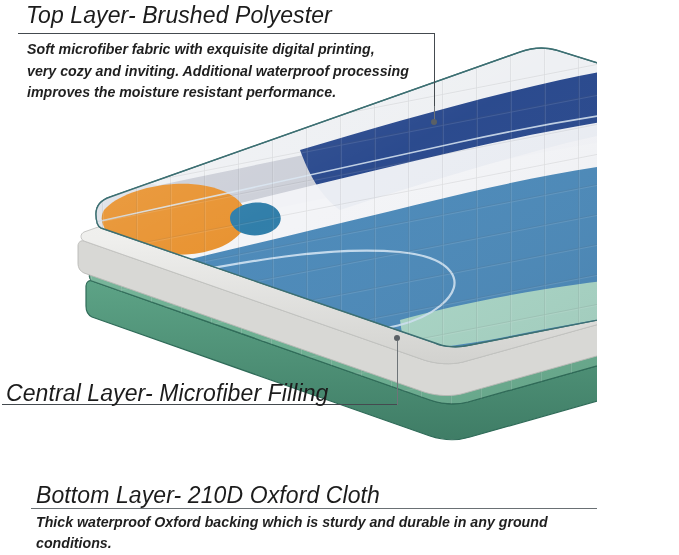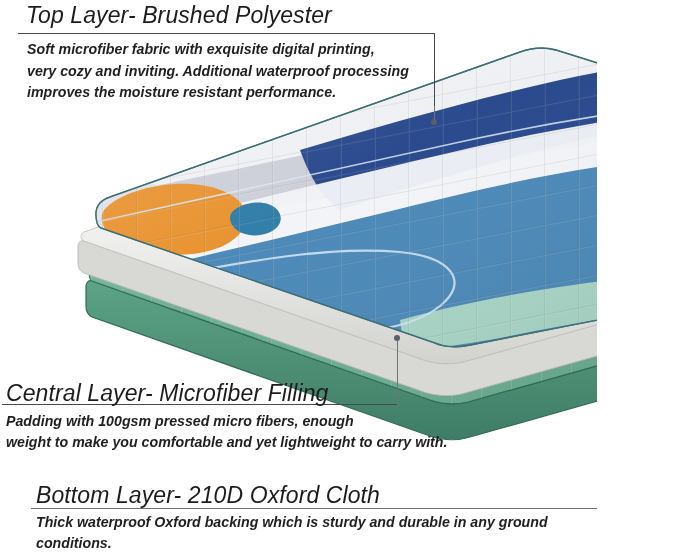--- a/index.html
+++ b/index.html
@@ -408,22 +408,20 @@
   <div id="top-leader-dot"></div>
   <div class="callout-heading" id="callout-top-heading">Top Layer- Brushed Polyester</div>
   <div class="callout-body" id="callout-top-body">Soft microfiber fabric with exquisite digital printing,
 very cozy and inviting. Additional  waterproof processing
 improves the moisture resistant performance.</div>
 
   <div id="mid-rule-h"></div>
   <div id="mid-leader"></div>
   <div id="mid-leader-dot"></div>
   <div class="callout-heading" id="callout-mid-heading">Central Layer- Microfiber Filling</div>
-  <div class="callout-body" id="callout-mid-body">Padding with 100gsm pressed micro fibers, enough
-weight to make you comfortable and yet lightweight to carry with.</div>
 
   <div id="bot-rule-h"></div>
   <div id="bot-rule-v"></div>
   <div id="bot-leader"></div>
   <div id="bot-leader-dot"></div>
   <div class="callout-heading" id="callout-bot-heading">Bottom Layer- 210D Oxford Cloth</div>
   <div class="callout-body" id="callout-bot-body">Thick waterproof Oxford backing which is sturdy and durable in any ground conditions.
 Quilting with non-thread ultrasonic technology, better pressed liquids, grass or sands.</div>
 
 </div>

